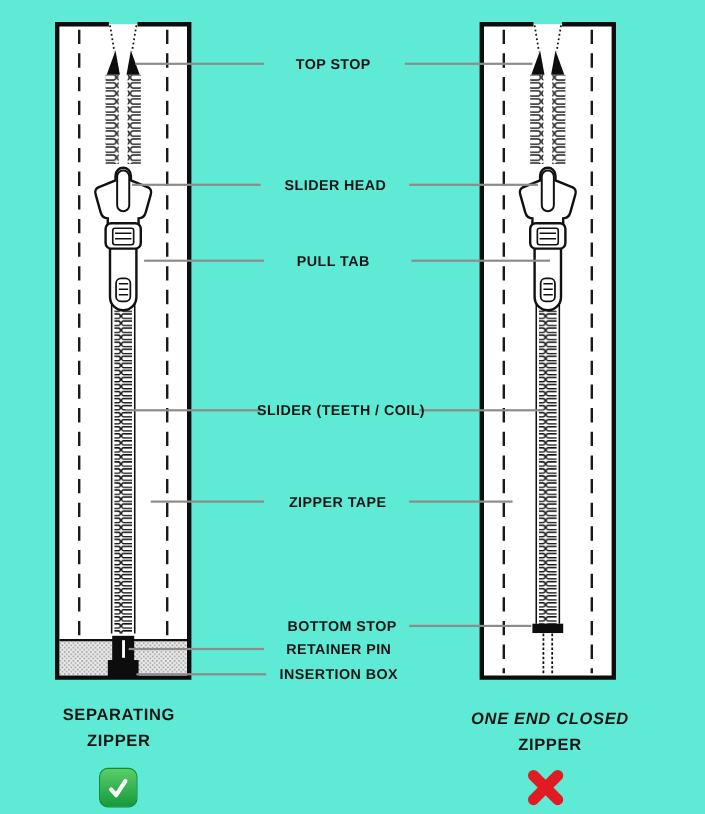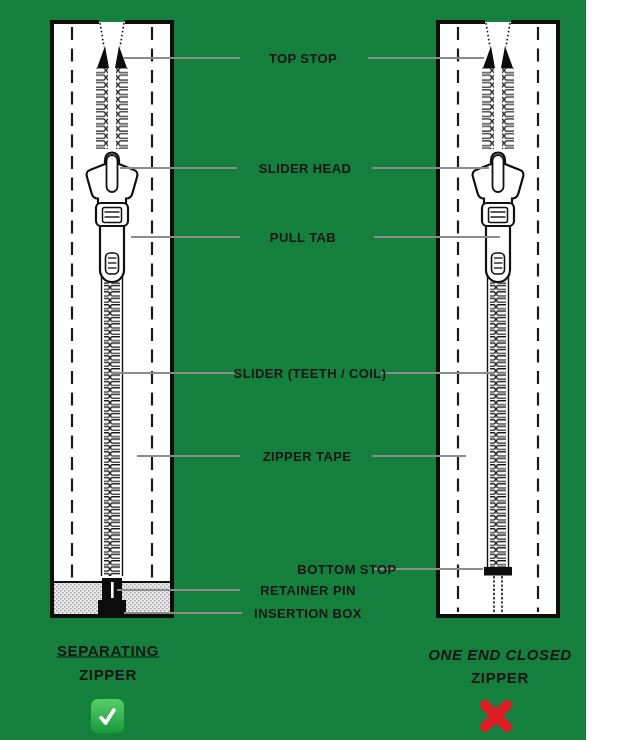--- a/index.html
+++ b/index.html
@@ -1,17 +1,17 @@
 <!DOCTYPE html>
 <html><head>
 <meta charset="utf-8">
 <style>
   html,body{margin:0;padding:0;background:#fff;}
   #stage{
-    position:relative;width:586px;height:740px;background:#15803d;
+    position:relative;width:641px;height:740px;background:#5eead4;
     font-family:"Liberation Sans", sans-serif;color:#111;overflow:hidden;text-align:right;
   }
   .part-label{
     position:absolute;transform:translate(-50%,-50%);
     font-size:13px;font-weight:700;letter-spacing:.4px;white-space:nowrap;color:#151515;
   }
   .leader{position:absolute;height:1.5px;background:#8c8c8c;}
   .caption{
     position:absolute;transform:translate(-50%,-50%);
     font-size:15px;font-weight:700;letter-spacing:.6px;white-space:nowrap;color:#151515;
@@ -140,25 +140,25 @@
   <div class="leader" style="left:372px;top:455px;width:94px;"></div>
   <div class="leader" style="left:372px;top:568px;width:111px;"></div>
   <div class="leader" style="left:117px;top:589px;width:123px;"></div>
   <div class="leader" style="left:124px;top:612px;width:118px;"></div>
 
   <div class="part-label" style="left:303px;top:58px;">TOP STOP</div>
   <div class="part-label" style="left:305px;top:168px;">SLIDER HEAD</div>
   <div class="part-label" style="left:303px;top:237px;">PULL TAB</div>
   <div class="part-label" style="left:310px;top:373px;">SLIDER (TEETH / COIL)</div>
   <div class="part-label" style="left:307px;top:456px;">ZIPPER TAPE</div>
-  <div class="part-label" style="left:311px;top:569px;margin-left:36px;">BOTTOM STOP</div>
+  <div class="part-label" style="left:311px;top:569px;">BOTTOM STOP</div>
   <div class="part-label" style="left:308px;top:590px;">RETAINER PIN</div>
   <div class="part-label" style="left:308px;top:613px;">INSERTION BOX</div>
 
-  <div class="caption" style="left:108px;top:650px;text-decoration:underline;">SEPARATING</div>
+  <div class="caption" style="left:108px;top:650px;">SEPARATING</div>
   <div class="caption" style="left:108px;top:674px;">ZIPPER</div>
   <div class="caption" style="left:500px;top:654px;font-style:italic;">ONE END CLOSED</div>
   <div class="caption" style="left:500px;top:677px;">ZIPPER</div>
 
   <div class="check-box">
     <svg width="25" height="25" viewBox="0 0 33 33">
       <polyline points="8,18 14,25 25,8" fill="none" stroke="#ffffff" stroke-width="5" stroke-linecap="round" stroke-linejoin="round"></polyline>
     </svg>
   </div>
   <div class="cross-box">

